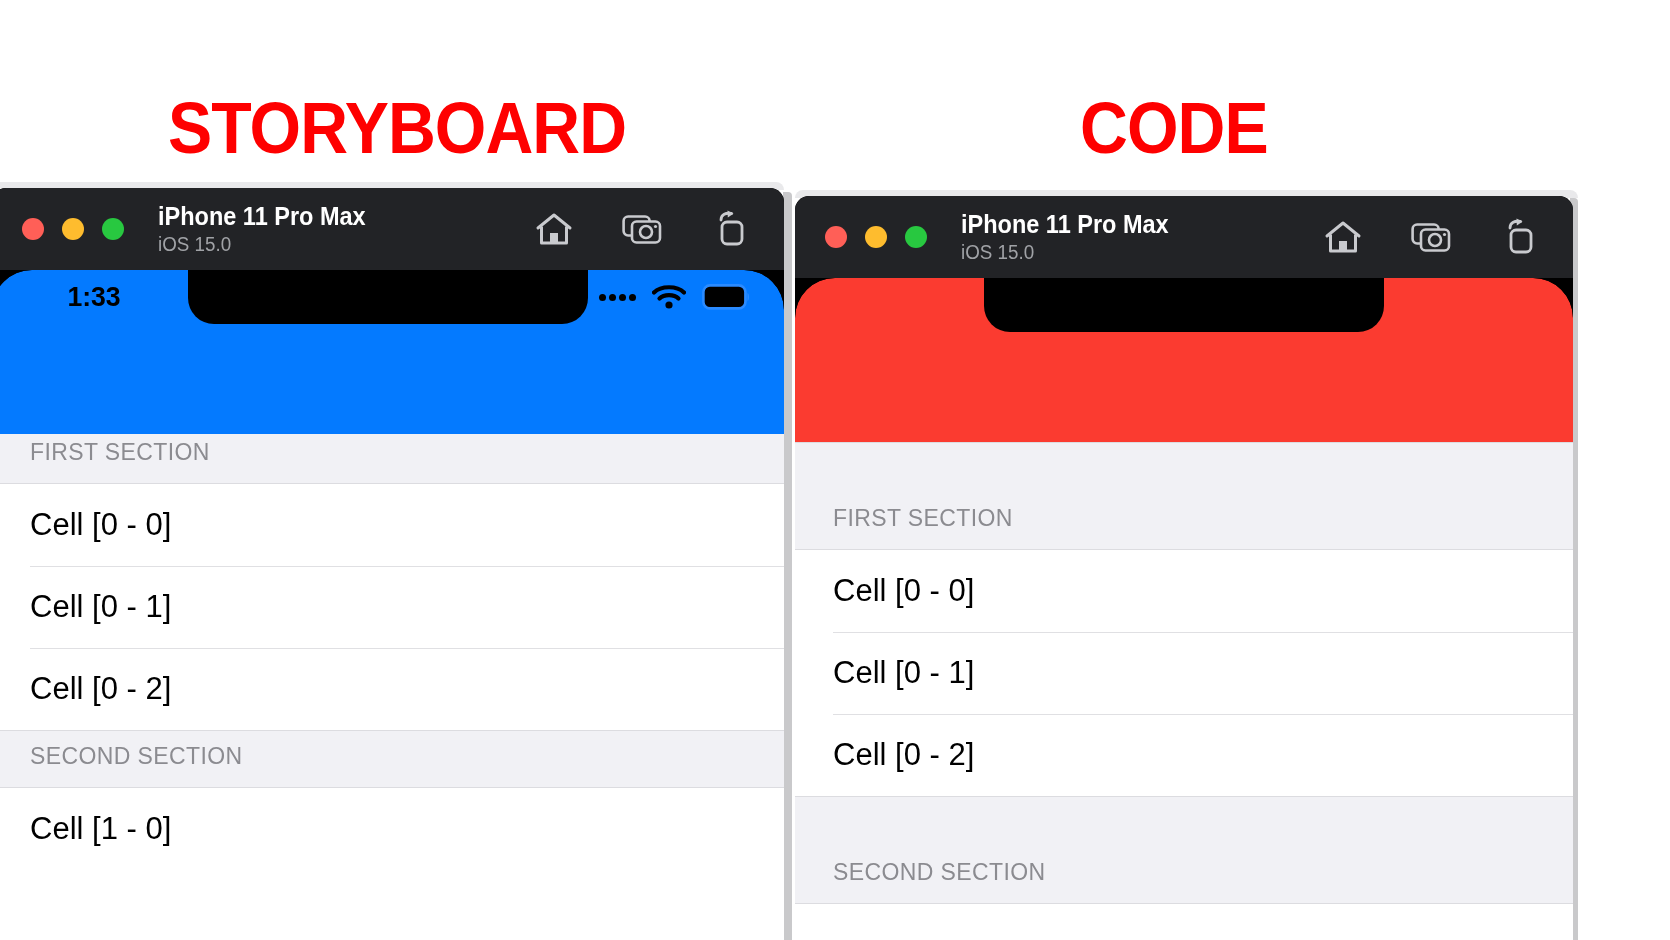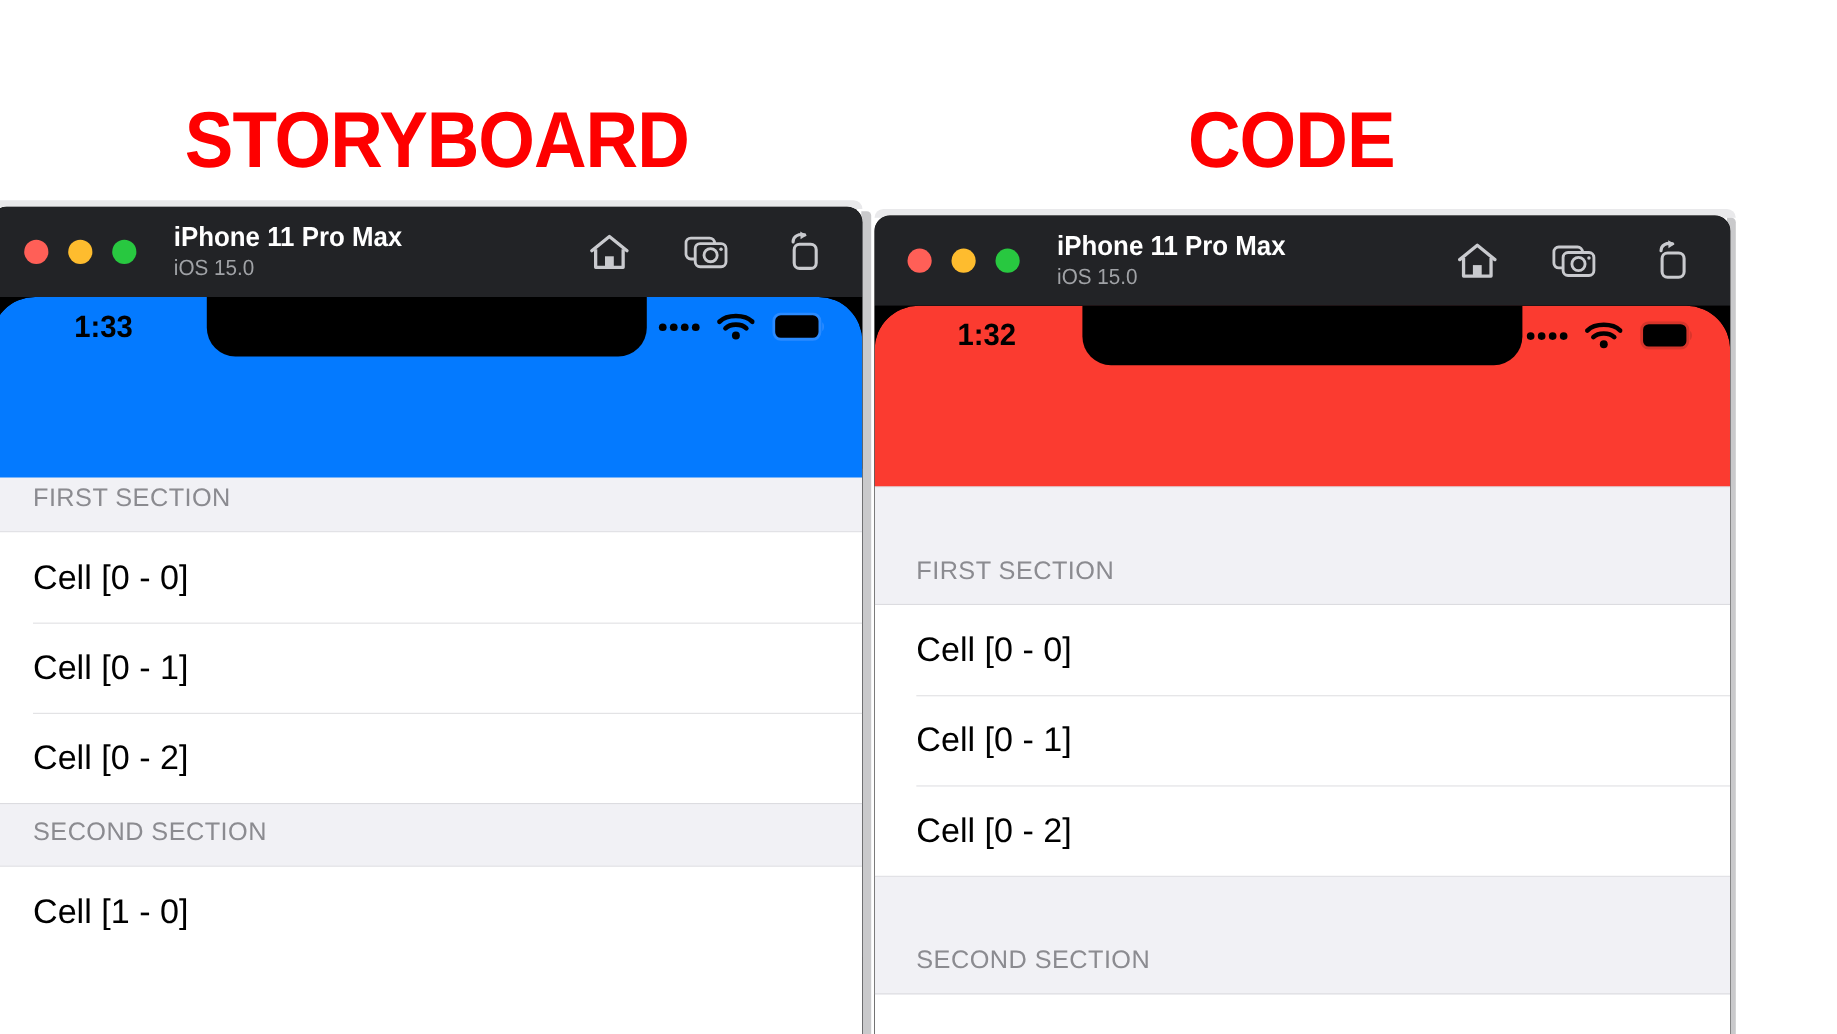--- a/index.html
+++ b/index.html
@@ -403,42 +403,18 @@
           <div class="section-header">FIRST SECTION</div>
           <div class="cell">Cell [0 - 0]</div>
           <div class="cell">Cell [0 - 1]</div>
           <div class="cell">Cell [0 - 2]</div>
           <div class="section-header tight">SECOND SECTION</div>
         </div>
 
         <div class="navbar" id="navbar-right" style="background: rgb(251, 59, 48);"></div>
         <div class="notch"></div>
 
-        <div class="statusbar">
-          <div class="status-time">1:32</div>
-          <div class="status-right">
-            <span class="signal-dots">
-              <i></i>
-                <i></i>
-                <i></i>
-                <i></i>
-            </span>
-            <span class="wifi-ico">
-              <svg width="34" height="26" viewBox="0 0 34 26">
-                <path d="M2 8.5 C9 1.5 25 1.5 32 8.5" stroke="#000" stroke-width="4.2" fill="none" stroke-linecap="round"></path>
-                <path d="M7.5 14.5 C12 10 22 10 26.5 14.5" stroke="#000" stroke-width="4.2" fill="none" stroke-linecap="round"></path>
-                <circle cx="17" cy="21" r="3.6" fill="#000"></circle>
-              </svg>
-            </span>
-            <span class="batt-ico">
-              <svg width="48" height="26" viewBox="0 0 48 26">
-                <rect x="1.4" y="1.4" width="42" height="23" rx="6.5" fill="#000" stroke="#d6352b" stroke-width="2.6"></rect>
-                <path d="M45.5 9 C47.6 10 47.6 16 45.5 17 Z" fill="#d6352b"></path>
-              </svg>
-            </span>
-          </div>
-        </div>
 
       </div>
     </div>
   </div>
 
 </div>
 
 </body></html>

